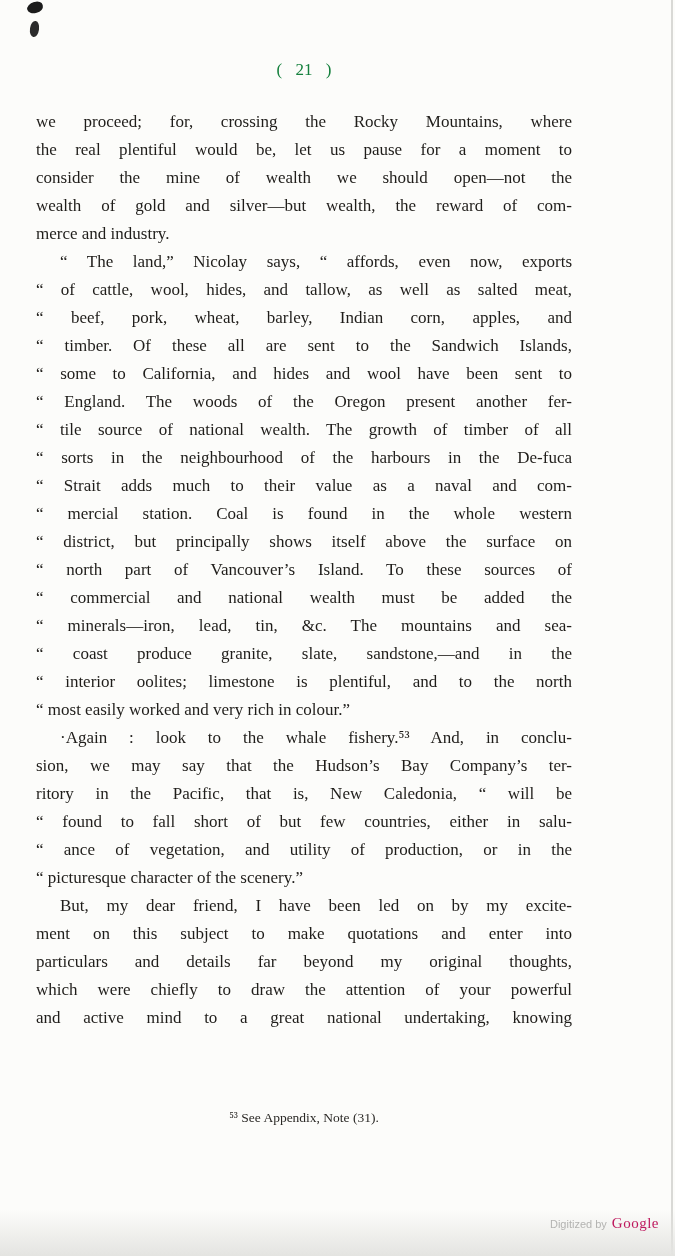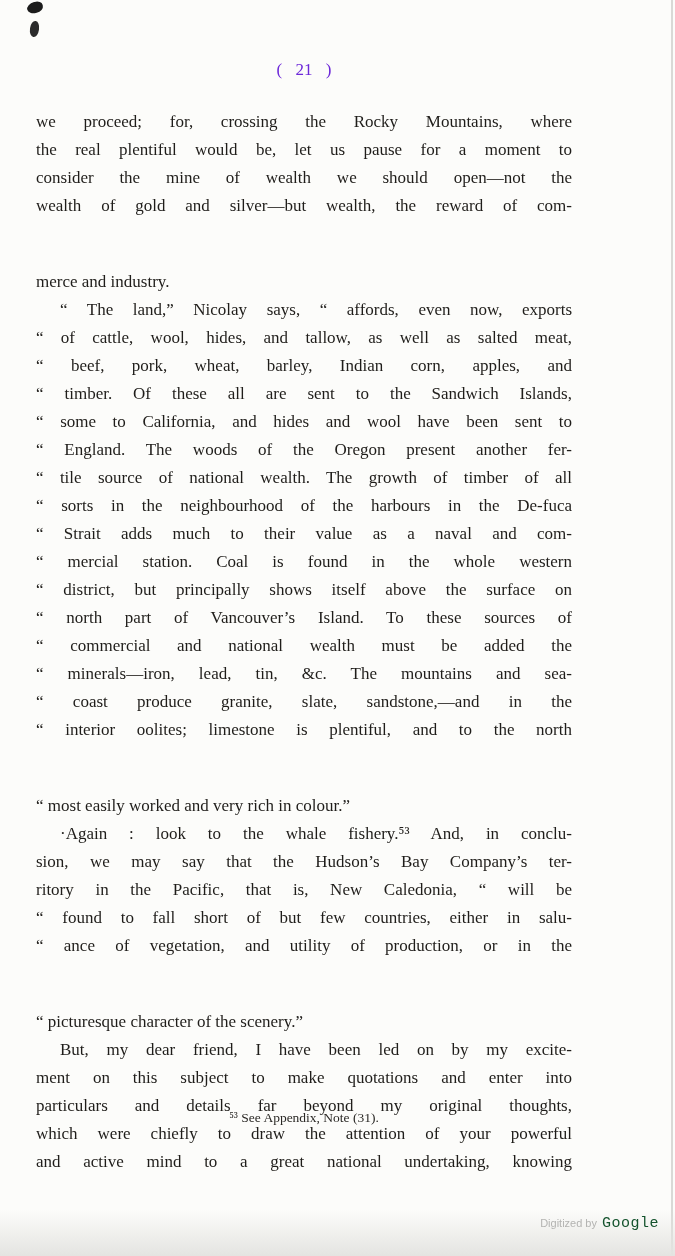--- a/index.html
+++ b/index.html
@@ -27,50 +27,50 @@
     transform: rotate(-14deg);
   }
   .blot2 {
     position: absolute; left: 30px; top: 21px; width: 9px; height: 16px;
     background: #2b2b2b; border-radius: 48%;
     transform: rotate(8deg);
   }
   .page-number {
     position: absolute; left: 36px; top: 60px; width: 536px;
     text-align: center; font-size: 17px; word-spacing: 9px;
-    color: #6d28d9;
+    color: #15803d;
   }
   .text-block {
     position: absolute; left: 36px; top: 108px; width: 536px;
   }
   .line {
     font-size: 17px;
     line-height: 28px;
     height: 28px;
     overflow: hidden;
     text-align: justify;
     text-align-last: justify;
   }
-  .line.no-stretch { text-align-last: left; margin-top: 48px; }
+  .line.no-stretch { text-align-last: left; }
   .line.indent { text-indent: 24px; }
   .footnote {
     position: absolute; left: 36px; top: 1070px; width: 536px;
     text-align: center; font-size: 13.5px; color: #2a2825; margin-top: 40px;
   }
   .watermark {
     position: absolute; right: 16px; top: 1215px;
     color: #b3b3b1;
     font-family: "Liberation Sans", "DejaVu Sans", sans-serif;
     font-size: 11px;
     display: flex; align-items: baseline; gap: 5px; justify-content: flex-end;
   }
   .watermark .brand {
-    font-family: Liberation Mono, monospace;
+    font-family: Liberation Serif, serif;
     font-size: 15px;
-    color: #14532d;
+    color: #be185d;
     letter-spacing: 0.5px;
   }
 </style>
 </head>
 <body>
 
 <div class="page">
 
   <div class="blot1"></div>
   <div class="blot2"></div>

